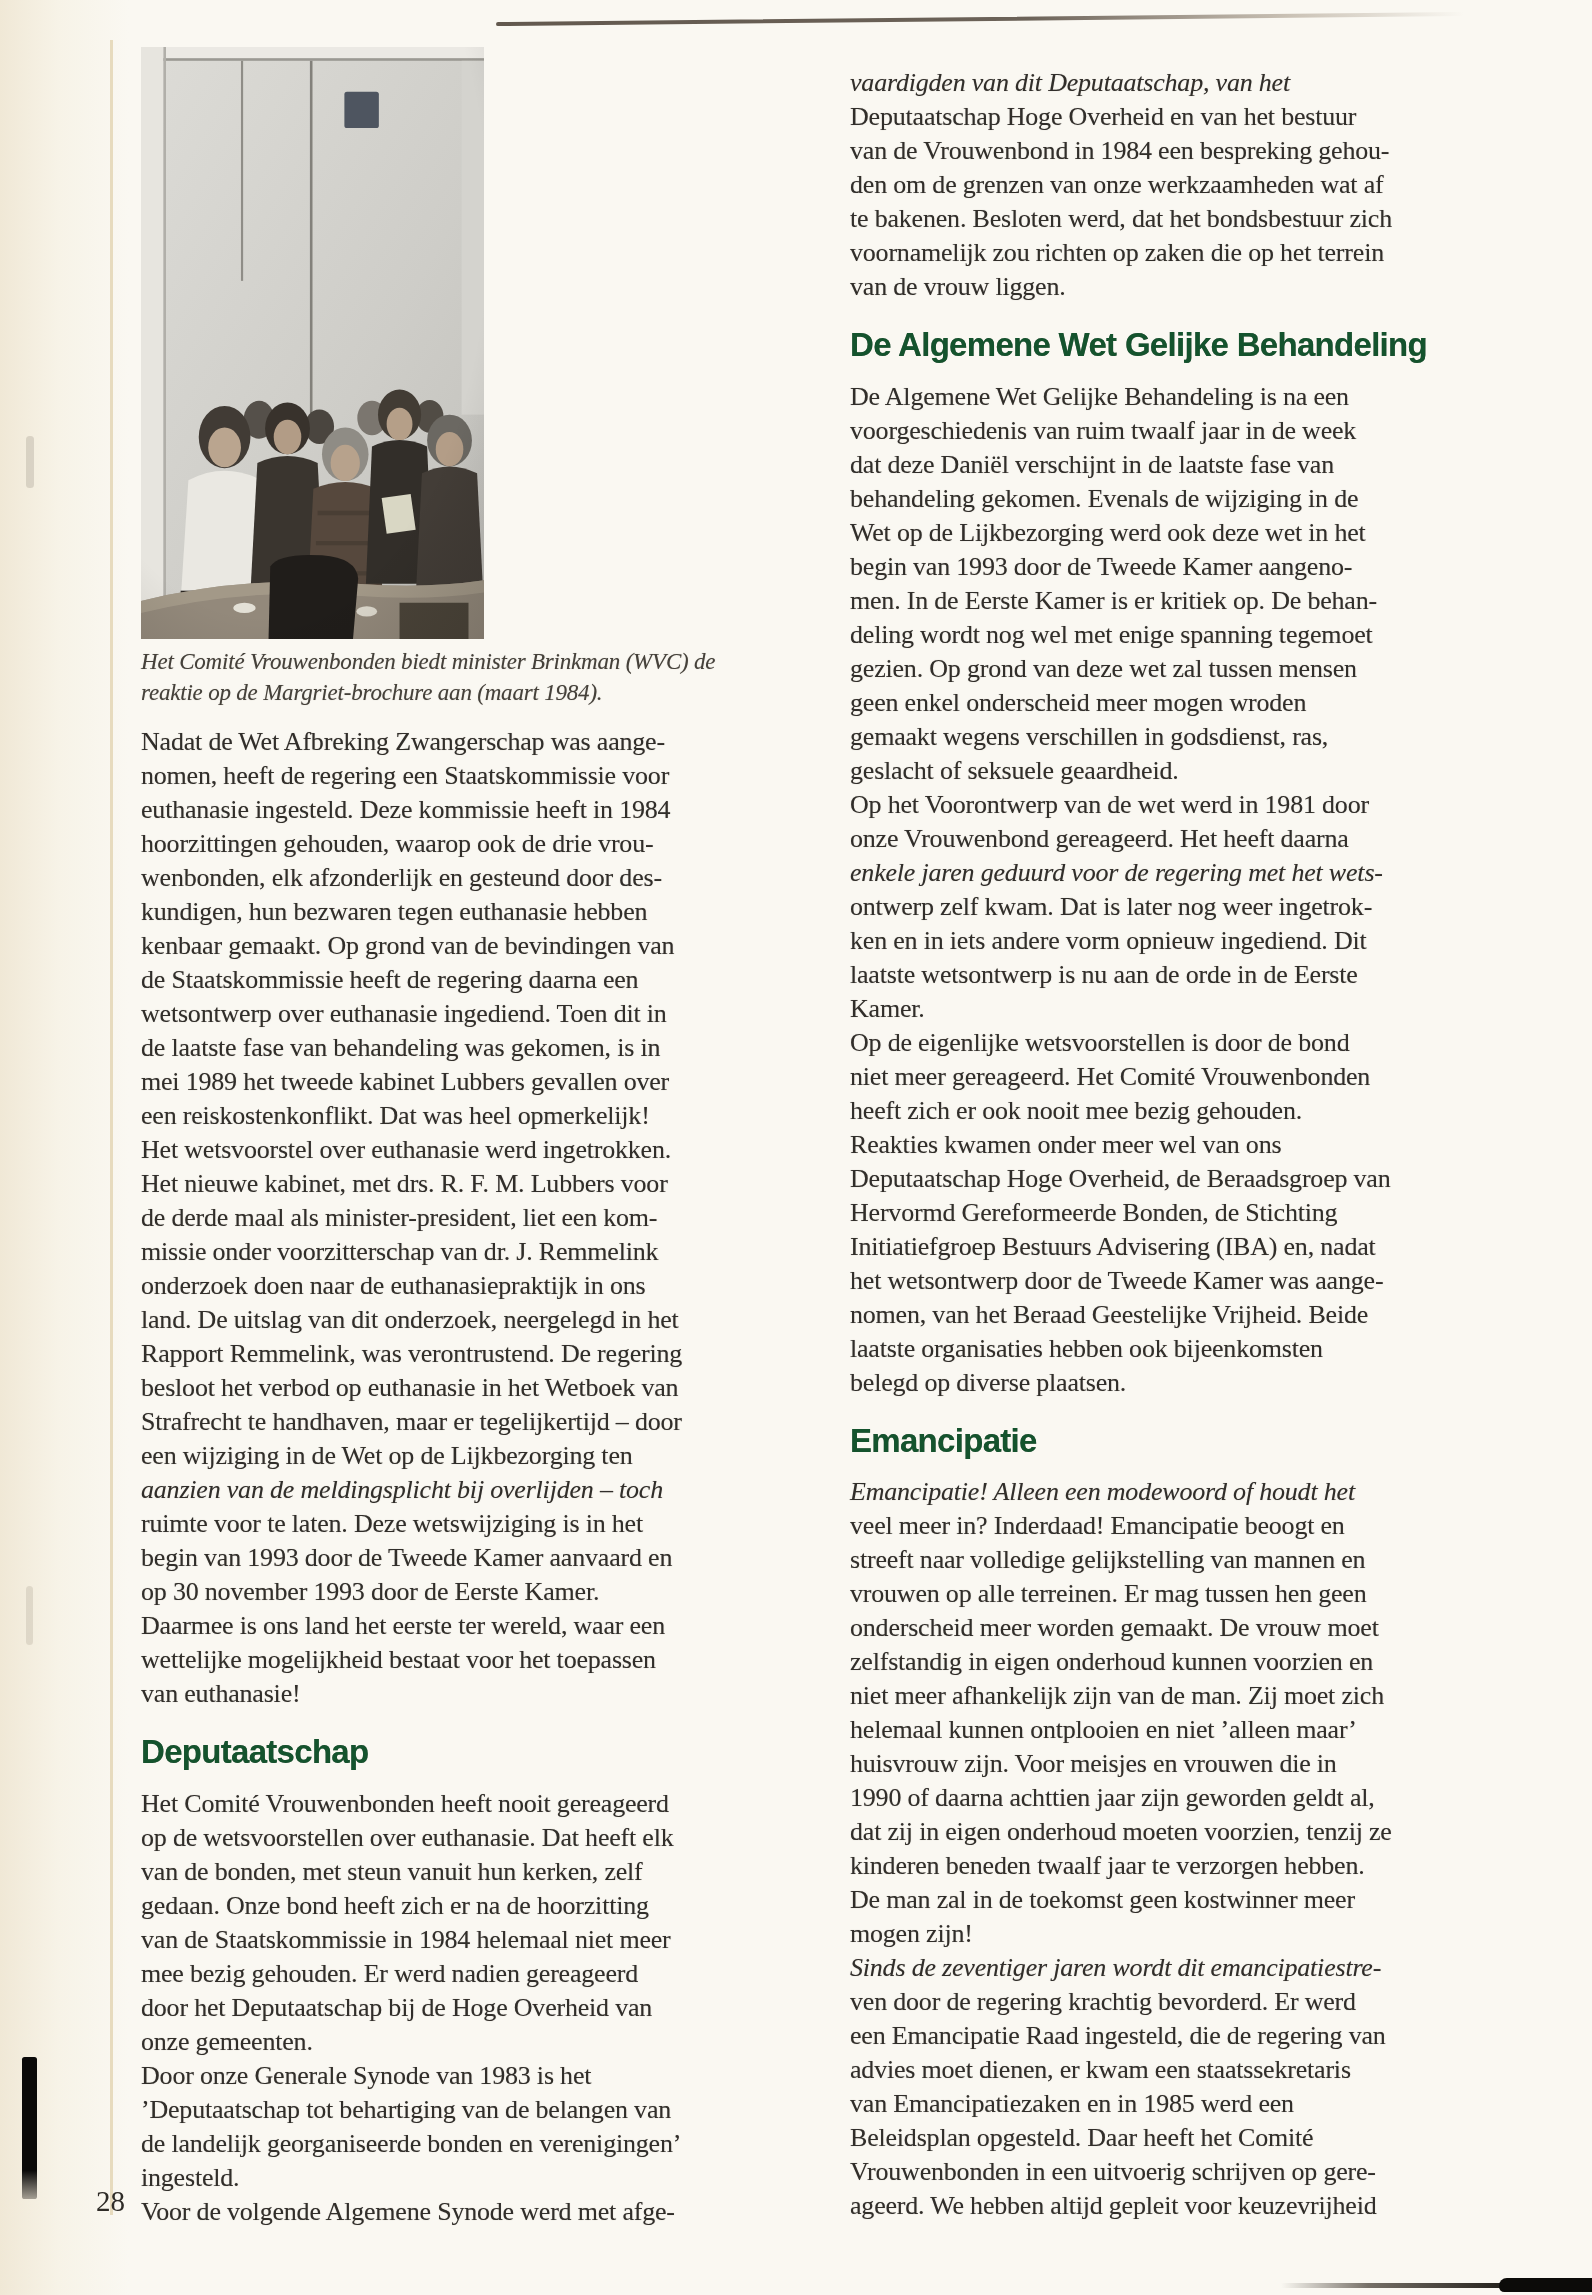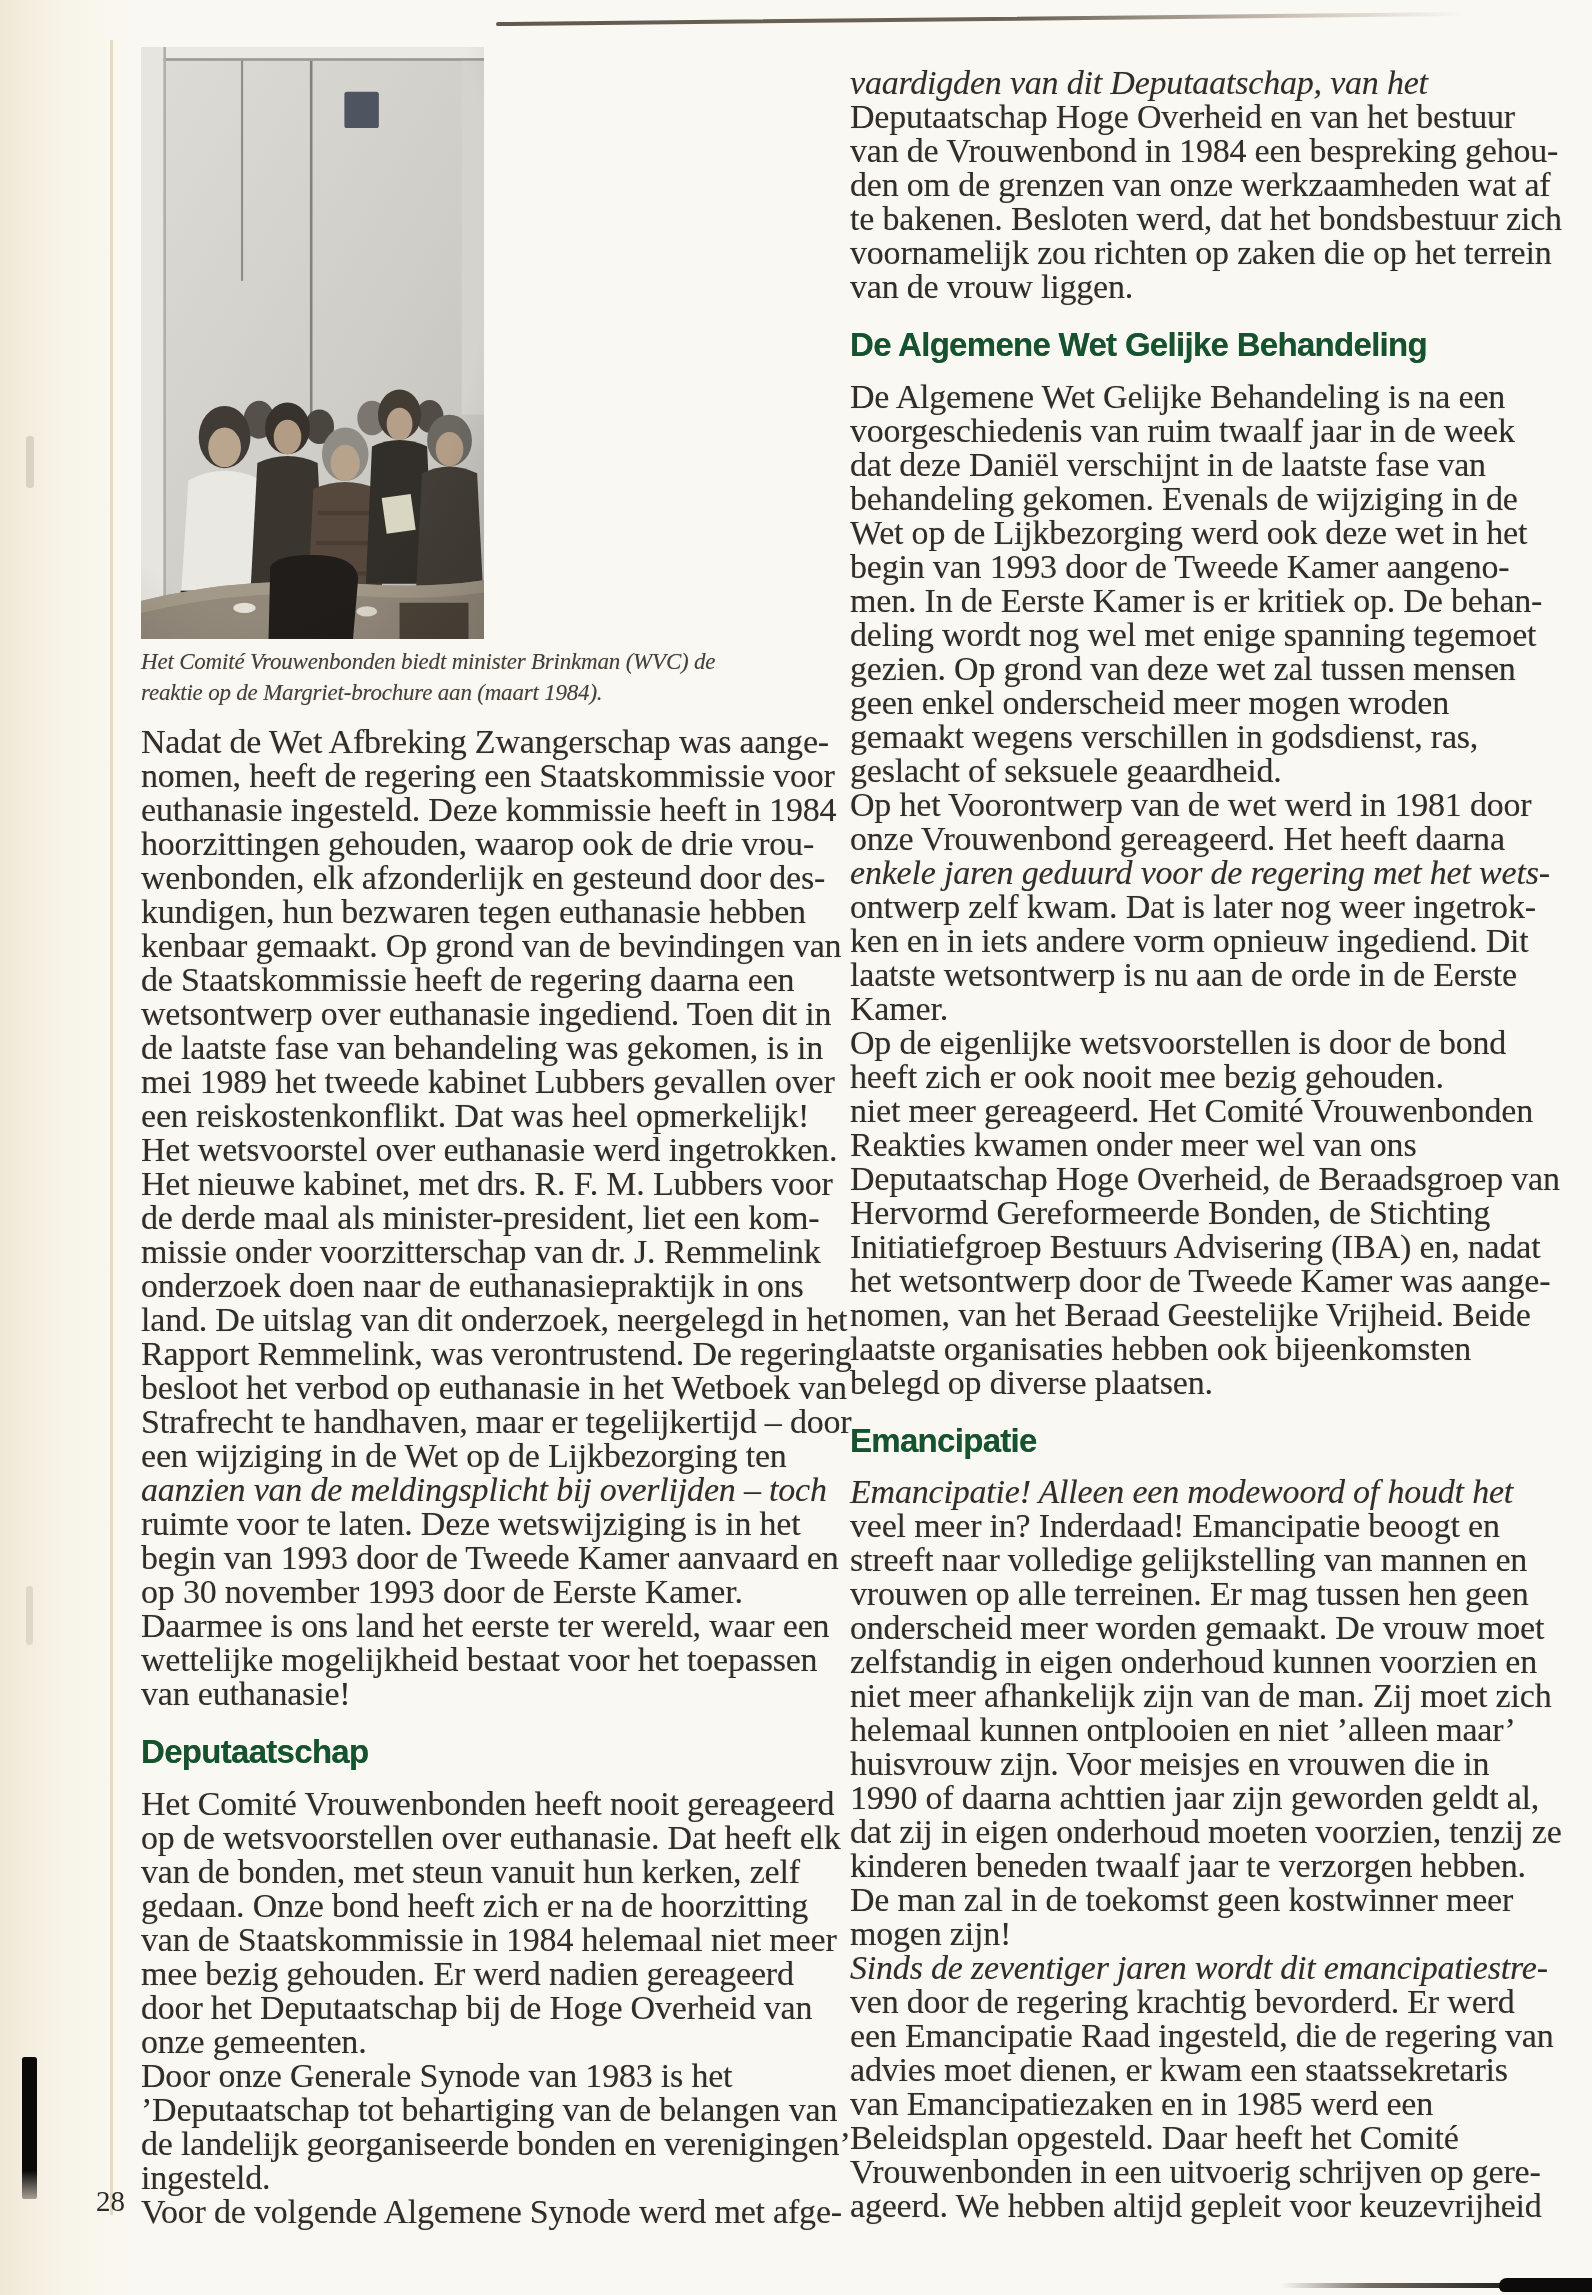--- a/index.html
+++ b/index.html
@@ -32,21 +32,21 @@
   .caption {
     position: absolute; left: 141px; top: 646px; width: 656px;
     font-style: italic; color: #45413a;
     filter: blur(0.3px);
   }
   .caption .tline { height: 31px; line-height: 31px; font-size: 23px; white-space: nowrap; }
   
   .col { position: absolute; width: 652px; filter: blur(0.3px); }
   .col-left { left: 141px; top: 725px; }
   .col-right { left: 850px; top: 66px; }
-  .para { font-size: 34px; }
+  .para { font-size: 26px; }
   .tline {
     height: 34px; line-height: 34px; white-space: nowrap;
     letter-spacing: -0.2px;
     text-shadow: 0 0 0.9px rgba(47,41,35,.35);
   }
   .tline.it { font-style: italic; }
   .heading {
     font-family: "Liberation Sans", sans-serif;
     font-weight: 700; font-size: 33px; letter-spacing: -0.7px;
     color: #14532d; margin: 21px 0 14.7px 0; line-height: 40px;
@@ -246,22 +246,22 @@
         <div class="tline">gemaakt wegens verschillen in godsdienst, ras,</div>
         <div class="tline">geslacht of seksuele geaardheid.</div>
         <div class="tline">Op het Voorontwerp van de wet werd in 1981 door</div>
         <div class="tline">onze Vrouwenbond gereageerd. Het heeft daarna</div>
         <div class="tline it">enkele jaren geduurd voor de regering met het wets-</div>
         <div class="tline">ontwerp zelf kwam. Dat is later nog weer ingetrok-</div>
         <div class="tline">ken en in iets andere vorm opnieuw ingediend. Dit</div>
         <div class="tline">laatste wetsontwerp is nu aan de orde in de Eerste</div>
         <div class="tline">Kamer.</div>
         <div class="tline">Op de eigenlijke wetsvoorstellen is door de bond</div>
+        <div class="tline">niet meer gereageerd. Het Comité Vrouwenbonden</div>
         <div class="tline">heeft zich er ook nooit mee bezig gehouden.</div>
-        <div class="tline">niet meer gereageerd. Het Comité Vrouwenbonden</div>
         <div class="tline">Reakties kwamen onder meer wel van ons</div>
         <div class="tline">Deputaatschap Hoge Overheid, de Beraadsgroep van</div>
         <div class="tline">Hervormd Gereformeerde Bonden, de Stichting</div>
         <div class="tline">Initiatiefgroep Bestuurs Advisering (IBA) en, nadat</div>
         <div class="tline">het wetsontwerp door de Tweede Kamer was aange-</div>
         <div class="tline">nomen, van het Beraad Geestelijke Vrijheid. Beide</div>
         <div class="tline">laatste organisaties hebben ook bijeenkomsten</div>
         <div class="tline">belegd op diverse plaatsen.</div>
       </div>
     <div class="heading">Emancipatie</div>

